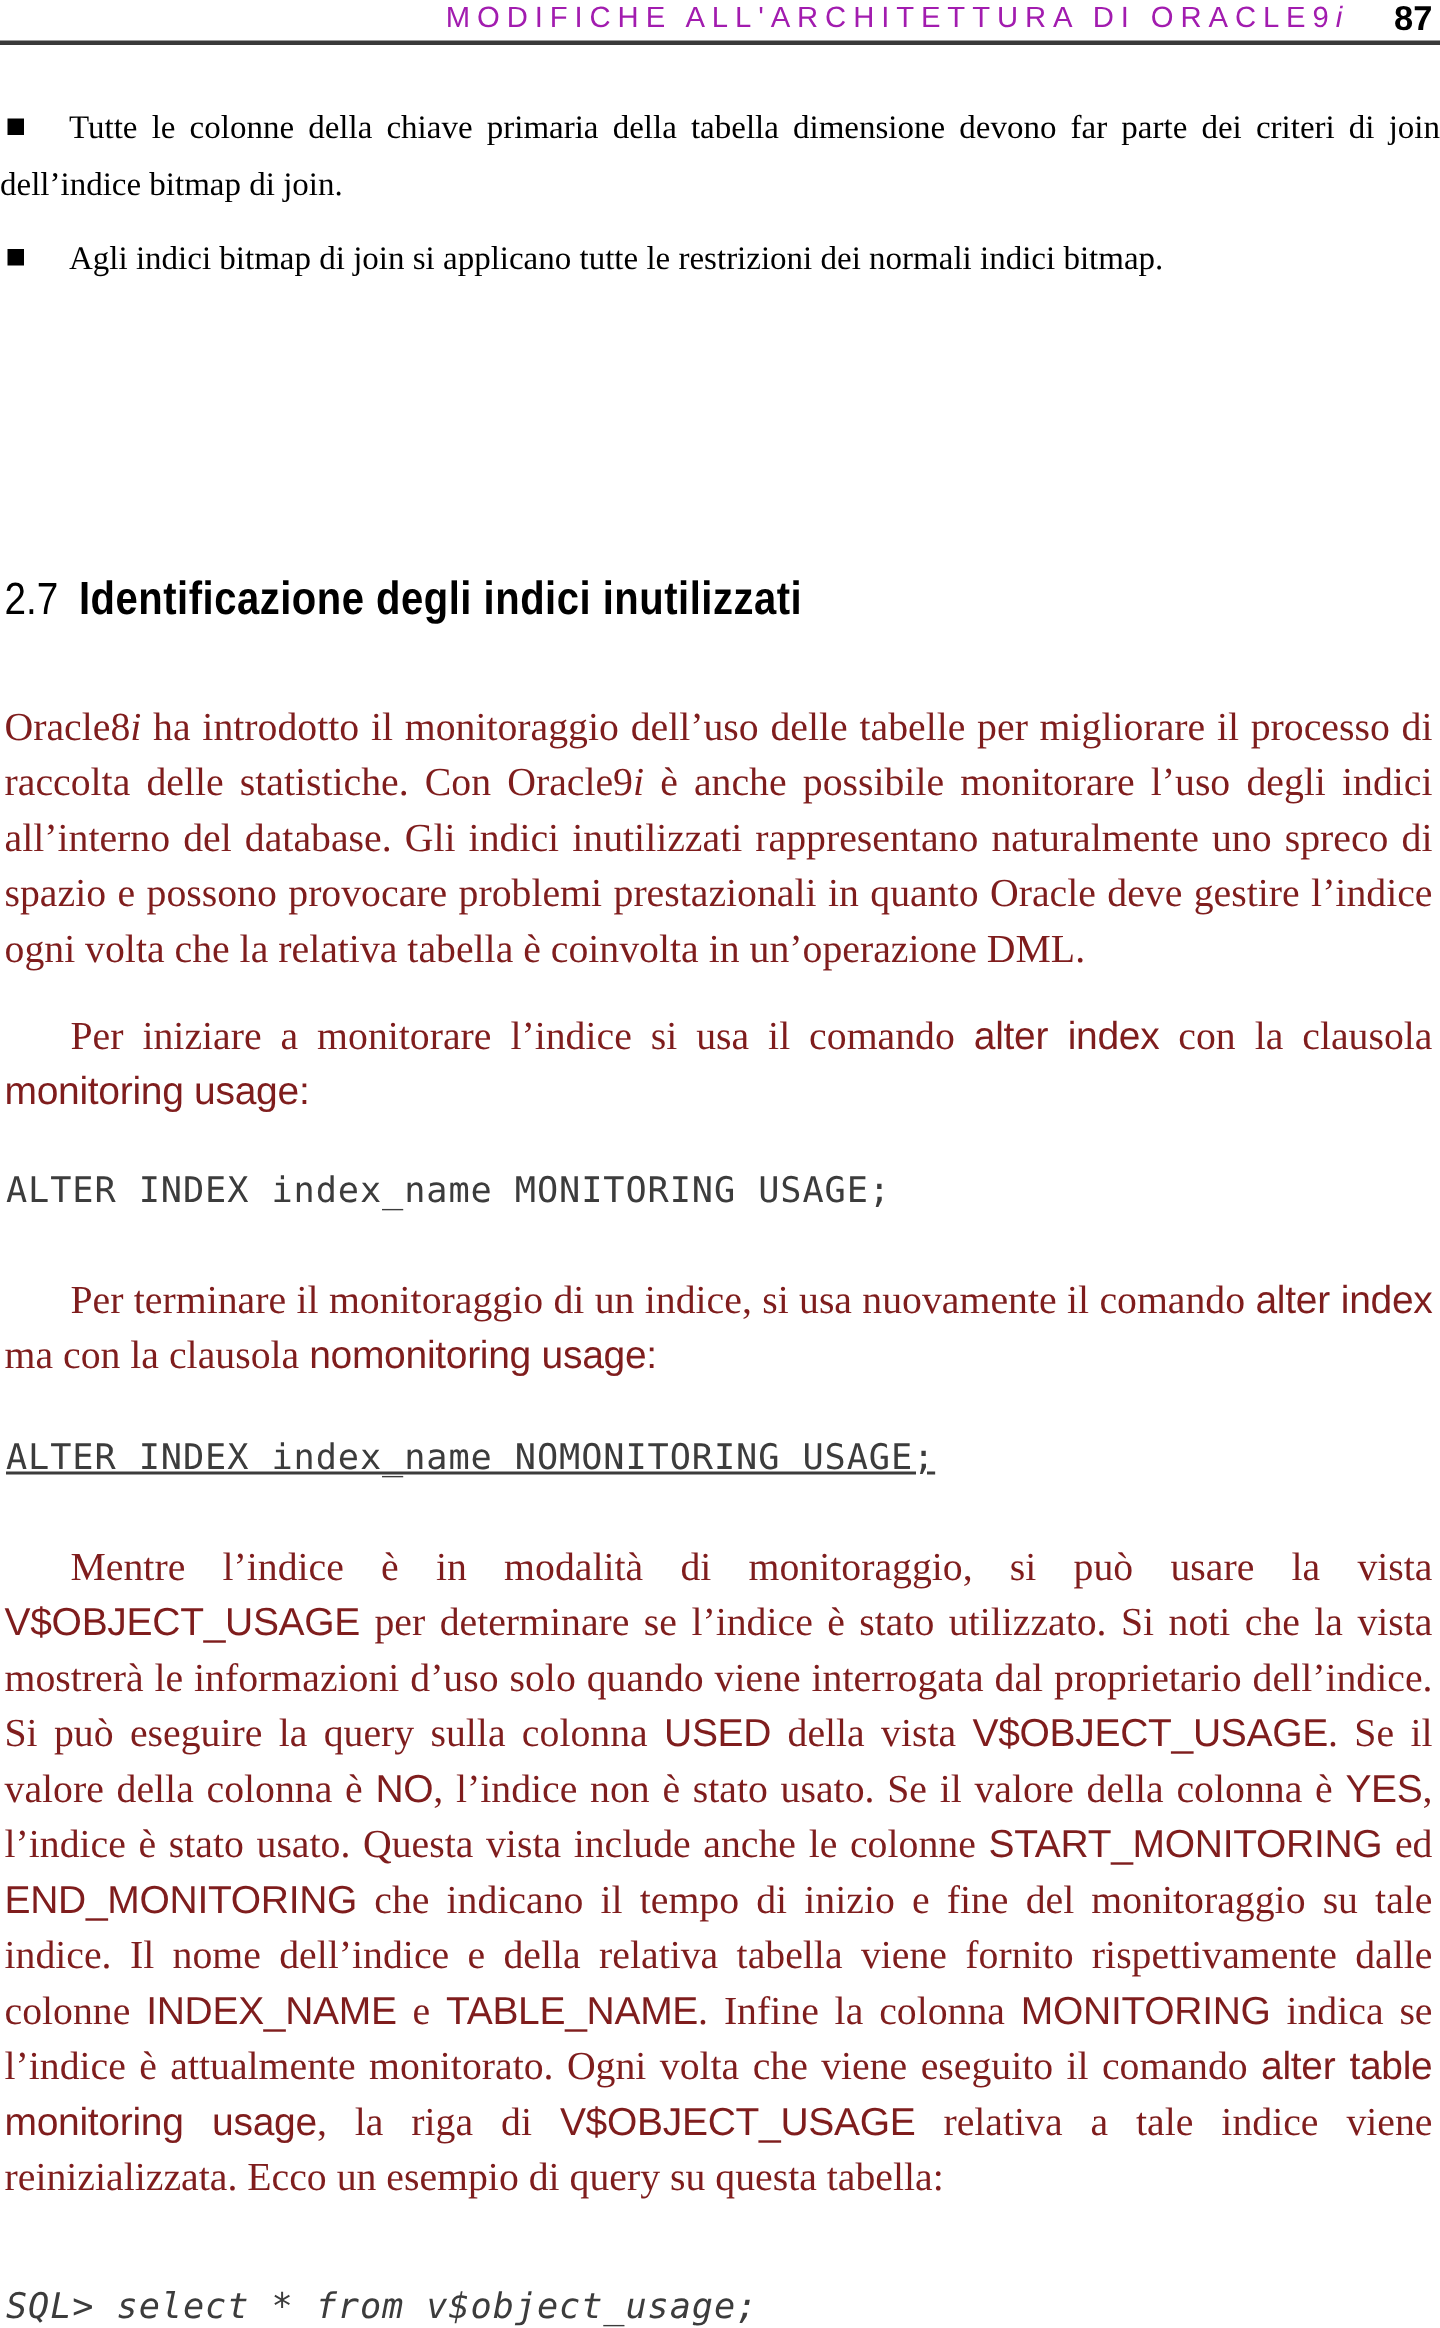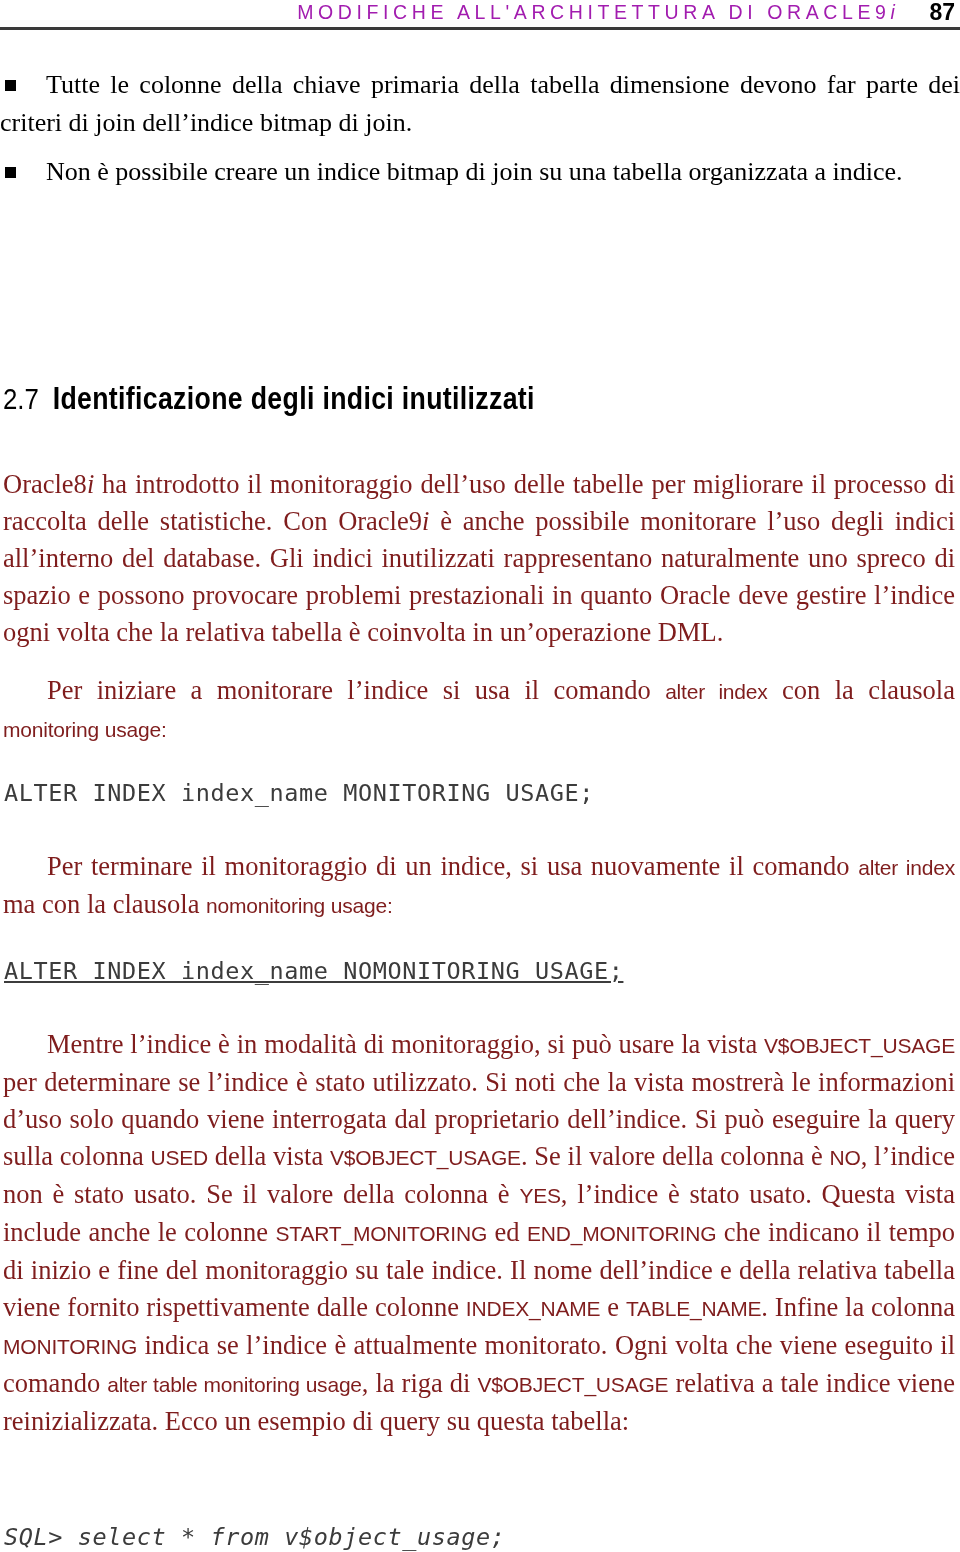--- a/index.html
+++ b/index.html
@@ -72,21 +72,21 @@
 
   
   .bullets {
     position: absolute;
     left: 0;
     top: 66px;
     width: 960px;
   }
   .bullet-item {
     position: relative;
-    font-size: 26px;
+    font-size: 22px;
     line-height: 38px;
     text-align: justify;
     margin-bottom: 11px;
     padding-left: 0;
   }
   .bullet-item .marker {
     display: inline-block;
     width: 11px;
     height: 11px;
     background: #000;
@@ -129,21 +129,21 @@
     line-height: 37px;
     text-align: justify;
     text-justify: inter-word;
     color: #7f1d1d;
   }
   .para.indent { text-indent: 44px; }
 
   
   .id {
     font-family: "Liberation Sans", "DejaVu Sans", sans-serif;
-    font-size: 21px;
+    font-size: 26px;
     letter-spacing: -0.2px;
   }
   .it { font-style: italic; }
 
   
   .code {
     position: absolute;
     left: 4px;
     width: 940px;
     font-family: "DejaVu Sans Mono", "Liberation Mono", monospace;
@@ -173,25 +173,25 @@
     <div class="runhead-folio">87</div>
   </div>
   <div class="runhead-rule"></div>
 
   <div class="bullets">
 
     <div class="bullet-item">
       <span class="marker"></span><span class="btext">Tutte le colonne della chiave primaria della tabella dimensione devono far parte dei criteri di join dell’indice bitmap di join.</span>
     </div>
 
-
     <div class="bullet-item">
-      <span class="marker"></span><span class="btext">Non è possibile creare un indice bitmap di join su una tabella organizzata a indice.</span>
+      <span class="marker"></span><span class="btext">Agli indici bitmap di join si applicano tutte le restrizioni dei normali indici bitmap.</span>
     </div>
 
+
   </div>
 
   <div class="section-head"><span class="secnum">2.7</span><span>Identificazione degli indici inutilizzati</span></div>
 
   <div class="para" id="p-oracle8i"><span>Oracle8</span><span class="it">i</span><span> ha introdotto il monitoraggio dell’uso delle tabelle per migliorare il processo di raccolta delle statistiche. Con Oracle9</span><span class="it">i</span><span> è anche possibile monitorare l’uso degli indici all’interno del database. Gli indici inutilizzati rappresentano naturalmente uno spreco di spazio e possono provocare problemi prestazionali in quanto Oracle deve gestire l’indice ogni volta che la relativa tabella è coinvolta in un’operazione DML.</span></div>
 
   <div class="para indent" id="p-periniziare"><span>Per iniziare a monitorare l’indice si usa il comando </span><span class="id">alter index</span><span> con la clausola </span><span class="id">monitoring usage</span><span class="id">:</span></div>
 
   <div class="code" id="c-monitoring">ALTER INDEX index_name MONITORING USAGE;</div>
 

